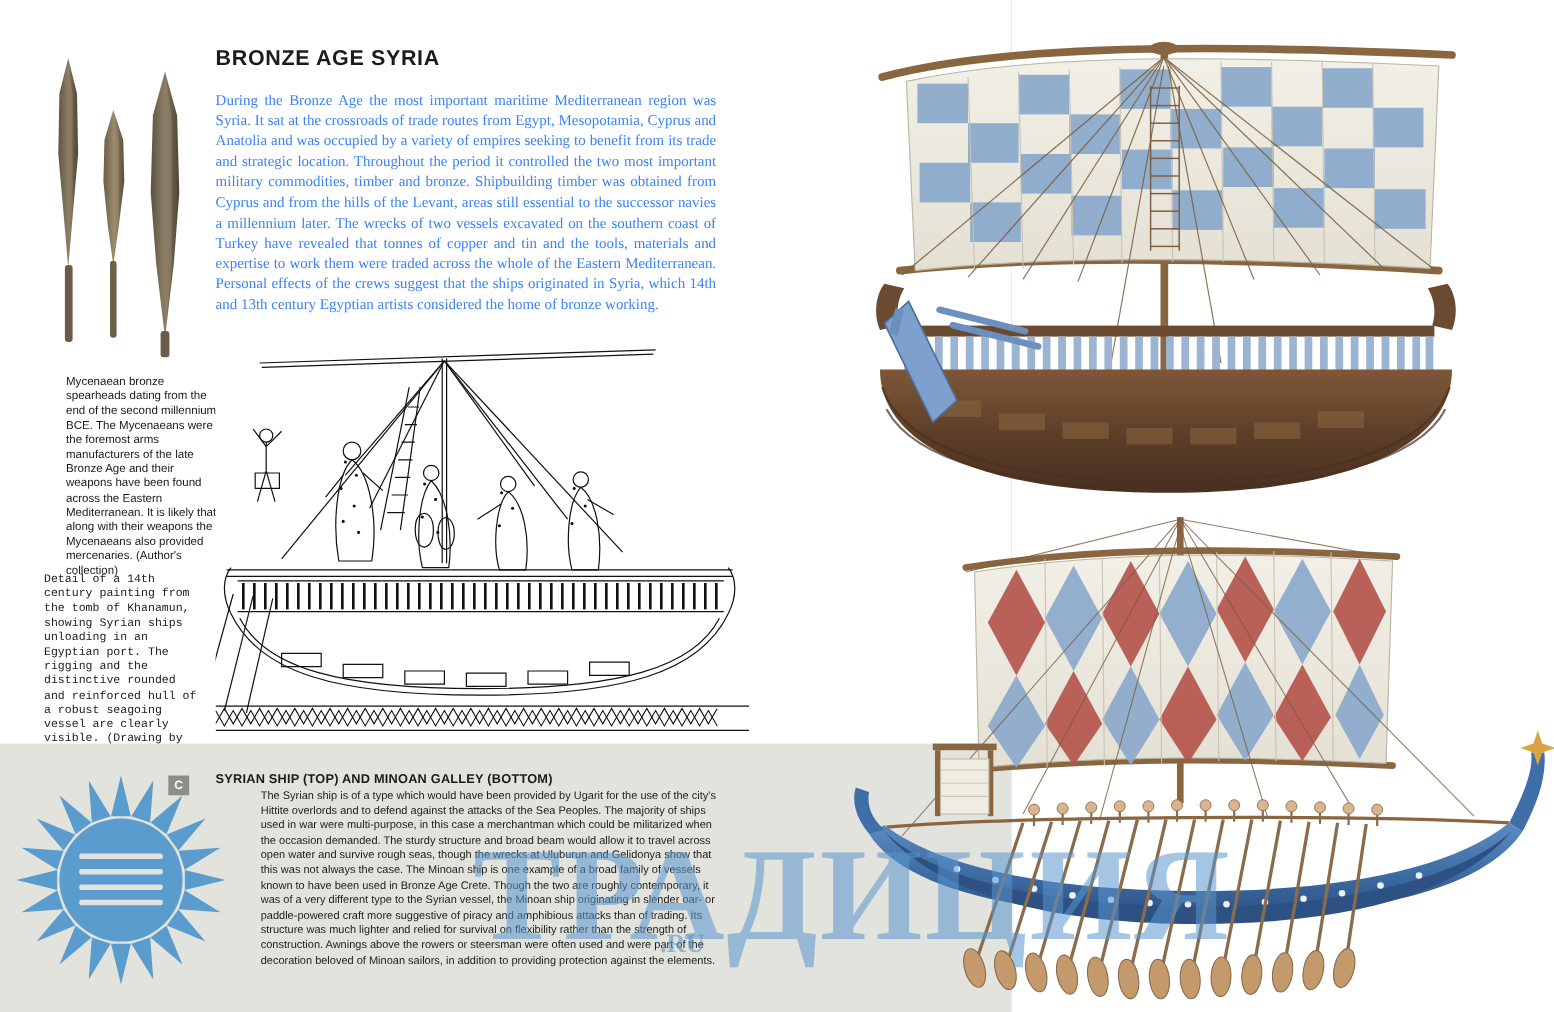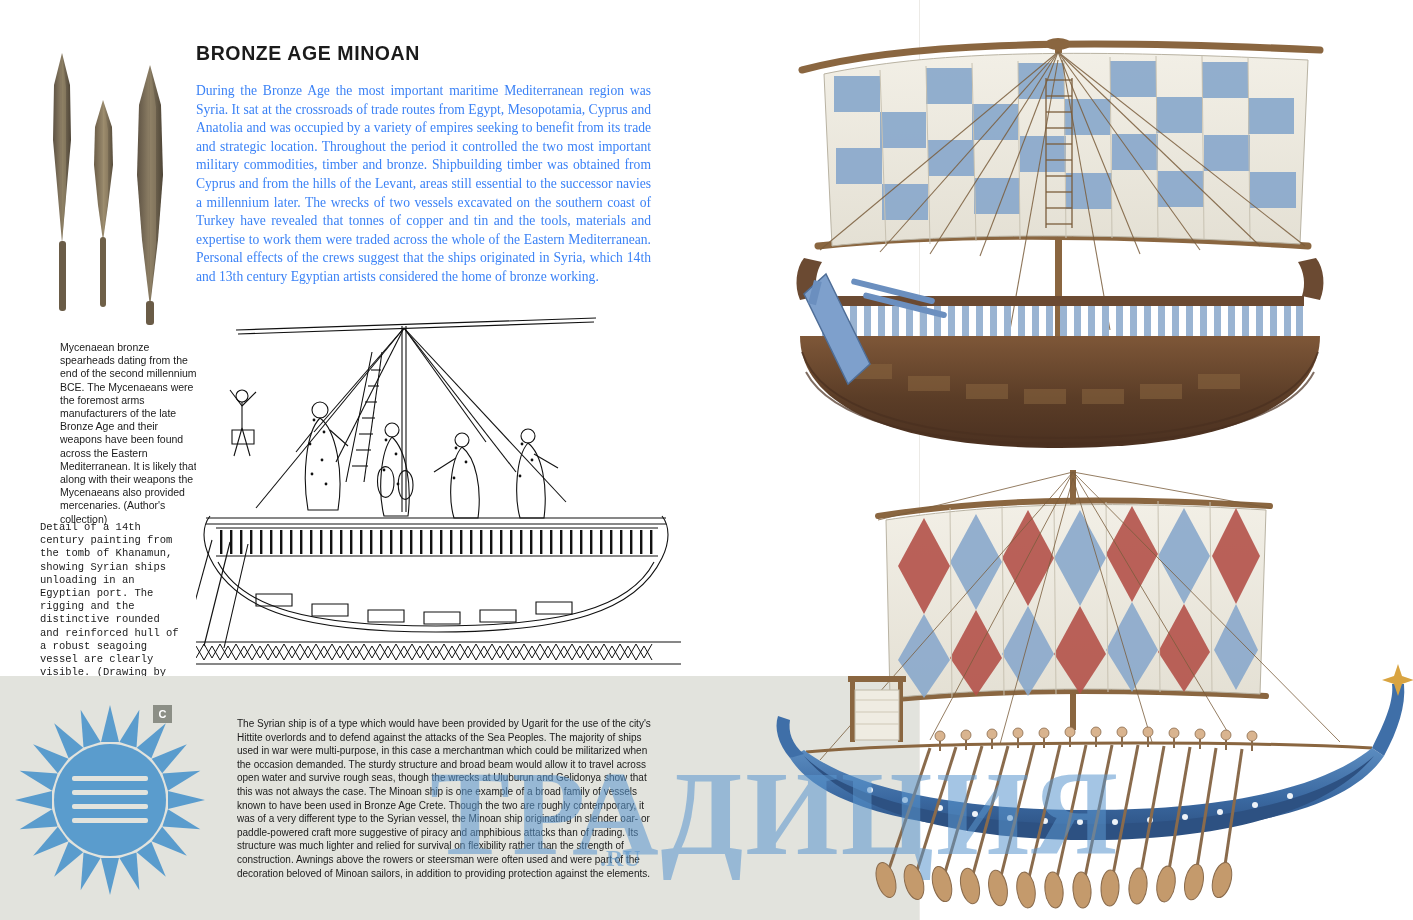--- a/index.html
+++ b/index.html
@@ -133,21 +133,21 @@
           <path d="M110 20 L121 60 L123 130 L118 195 L110 262 L102 195 L97 130 L99 60 Z" fill="url(#bz1)"></path>
           <rect x="106" y="256" width="8" height="24" rx="3" fill="#6a5c47"></rect>
           <path d="M110 20 L116 62 L116 200 L110 258 Z" fill="#9e8f70" opacity="0.45"></path>
         </g>
       </svg>
     </div>
 
     <div class="caption caption-1">Mycenaean bronze spearheads dating from the end of the second millennium BCE. The Mycenaeans were the foremost arms manufacturers of the late Bronze Age and their weapons have been found across the Eastern Mediterranean. It is likely that along with their weapons the Mycenaeans also provided mercenaries. (Author's collection)</div>
     <div class="caption caption-2">Detail of a 14th century painting from the tomb of Khanamun, showing Syrian ships unloading in an Egyptian port. The rigging and the distinctive rounded and reinforced hull of a robust seagoing vessel are clearly visible. (Drawing by David James Budge after Davis and Faulkner)</div>
 
-    <div class="title">BRONZE AGE MINOAN</div>
+    <div class="title">BRONZE AGE SYRIA</div>
     <div class="body-text">During the Bronze Age the most important maritime Mediterranean region was Syria. It sat at the crossroads of trade routes from Egypt, Mesopotamia, Cyprus and Anatolia and was occupied by a variety of empires seeking to benefit from its trade and strategic location. Throughout the period it controlled the two most important military commodities, timber and bronze. Shipbuilding timber was obtained from Cyprus and from the hills of the Levant, areas still essential to the successor navies a millennium later. The wrecks of two vessels excavated on the southern coast of Turkey have revealed that tonnes of copper and tin and the tools, materials and expertise to work them were traded across the whole of the Eastern Mediterranean. Personal effects of the crews suggest that the ships originated in Syria, which 14th and 13th century Egyptian artists considered the home of bronze working.</div>
 
     <div class="drawing">
       <svg width="485" height="358" viewBox="0 0 485 358">
         <g stroke="#111" fill="none" stroke-width="1.1">
 
           <line x1="40" y1="18" x2="400" y2="6"></line>
           <line x1="42" y1="22" x2="398" y2="10"></line>
 
           <line x1="206" y1="14" x2="206" y2="200"></line>
@@ -303,20 +303,21 @@
 
         <g stroke="#111" stroke-width="1" fill="none">
           <path d="M0 334 l8 14 l8 -14 l8 14 l8 -14 l8 14 l8 -14 l8 14 l8 -14 l8 14 l8 -14 l8 14 l8 -14 l8 14 l8 -14 l8 14 l8 -14 l8 14 l8 -14 l8 14 l8 -14 l8 14 l8 -14 l8 14 l8 -14 l8 14 l8 -14 l8 14 l8 -14 l8 14 l8 -14 l8 14 l8 -14 l8 14 l8 -14 l8 14 l8 -14 l8 14 l8 -14 l8 14 l8 -14 l8 14 l8 -14 l8 14 l8 -14 l8 14 l8 -14 l8 14 l8 -14 l8 14 l8 -14 l8 14 l8 -14 l8 14 l8 -14 l8 14 l8 -14 l8 14"></path>
           <path d="M0 346 l8 -14 l8 14 l8 -14 l8 14 l8 -14 l8 14 l8 -14 l8 14 l8 -14 l8 14 l8 -14 l8 14 l8 -14 l8 14 l8 -14 l8 14 l8 -14 l8 14 l8 -14 l8 14 l8 -14 l8 14 l8 -14 l8 14 l8 -14 l8 14 l8 -14 l8 14 l8 -14 l8 14 l8 -14 l8 14 l8 -14 l8 14 l8 -14 l8 14 l8 -14 l8 14 l8 -14 l8 14 l8 -14 l8 14 l8 -14 l8 14 l8 -14 l8 14 l8 -14 l8 14 l8 -14 l8 14 l8 -14 l8 14 l8 -14 l8 14 l8 -14 l8 14 l8 -14"></path>
         </g>
       </svg>
     </div>
 
     <div class="panel"></div>
     <div class="panel-letter">C</div>
+    <div class="panel-title">SYRIAN SHIP (TOP) AND MINOAN GALLEY (BOTTOM)</div>
     <div class="panel-text">The Syrian ship is of a type which would have been provided by Ugarit for the use of the city's Hittite overlords and to defend against the attacks of the Sea Peoples. The majority of ships used in war were multi-purpose, in this case a merchantman which could be militarized when the occasion demanded. The sturdy structure and broad beam would allow it to travel across open water and survive rough seas, though the wrecks at Uluburun and Gelidonya show that this was not always the case. The Minoan ship is one example of a broad family of vessels known to have been used in Bronze Age Crete. Though the two are roughly contemporary, it was of a very different type to the Syrian vessel, the Minoan ship originating in slender oar- or paddle-powered craft more suggestive of piracy and amphibious attacks than of trading. Its structure was much lighter and relied for survival on flexibility rather than the strength of construction. Awnings above the rowers or steersman were often used and were part of the decoration beloved of Minoan sailors, in addition to providing protection against the elements.</div>
 
     <div class="sunlogo">
       <svg width="200" height="200" viewBox="0 0 200 200">
         <g fill="#5a9ccd">
           <g transform="translate(100,100)">
             <g>
               <polygon points="0,-95 9,-58 -9,-58"></polygon>
               <g transform="rotate(18)">
                   <polygon points="0,-95 9,-58 -9,-58"></polygon>

